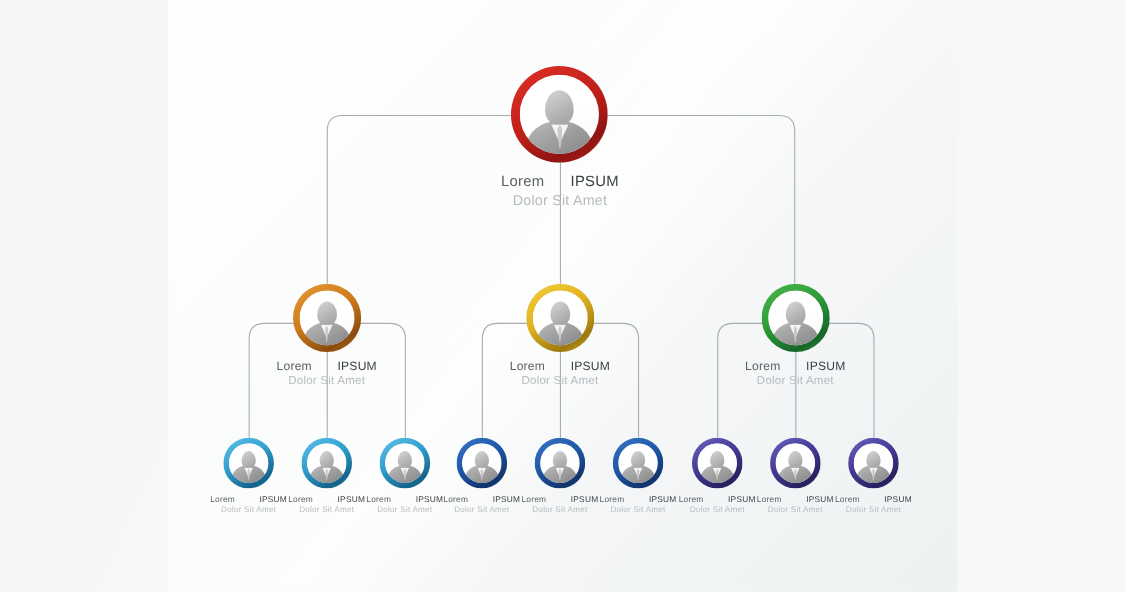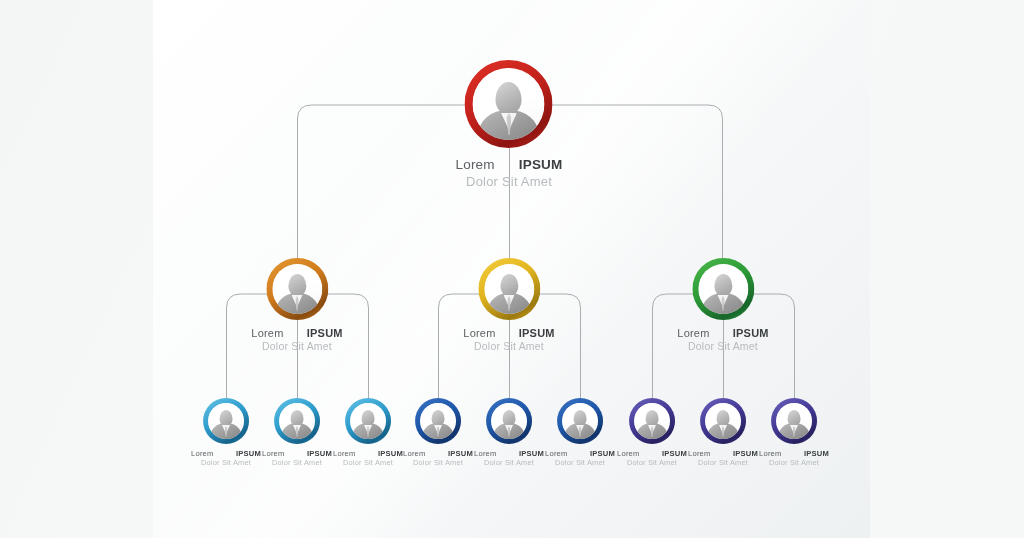--- a/index.html
+++ b/index.html
@@ -123,21 +123,21 @@
     transform: translateX(-50%);
     background: #bdbdbd;
     clip-path: polygon(50% 0, 100% 22%, 62% 100%, 38% 100%, 0 22%);
   }
 
   
   .label {
     color: #4b4f52;
     letter-spacing: 0.2px;
   }
-  .label .bold { font-weight: 700; color: #3b3f42; margin-left: 20px; }
+  .label .bold { font-weight: 400; color: #3b3f42; margin-left: 20px; }
   .label .reg  { font-weight: 400; color: #5d6164; }
   .sub {
     color: #b7bbbe;
     font-weight: 400;
     letter-spacing: 0.2px;
   }
 
   
   .lvl1 { top: 60px; }
   .lvl1 .ring {

